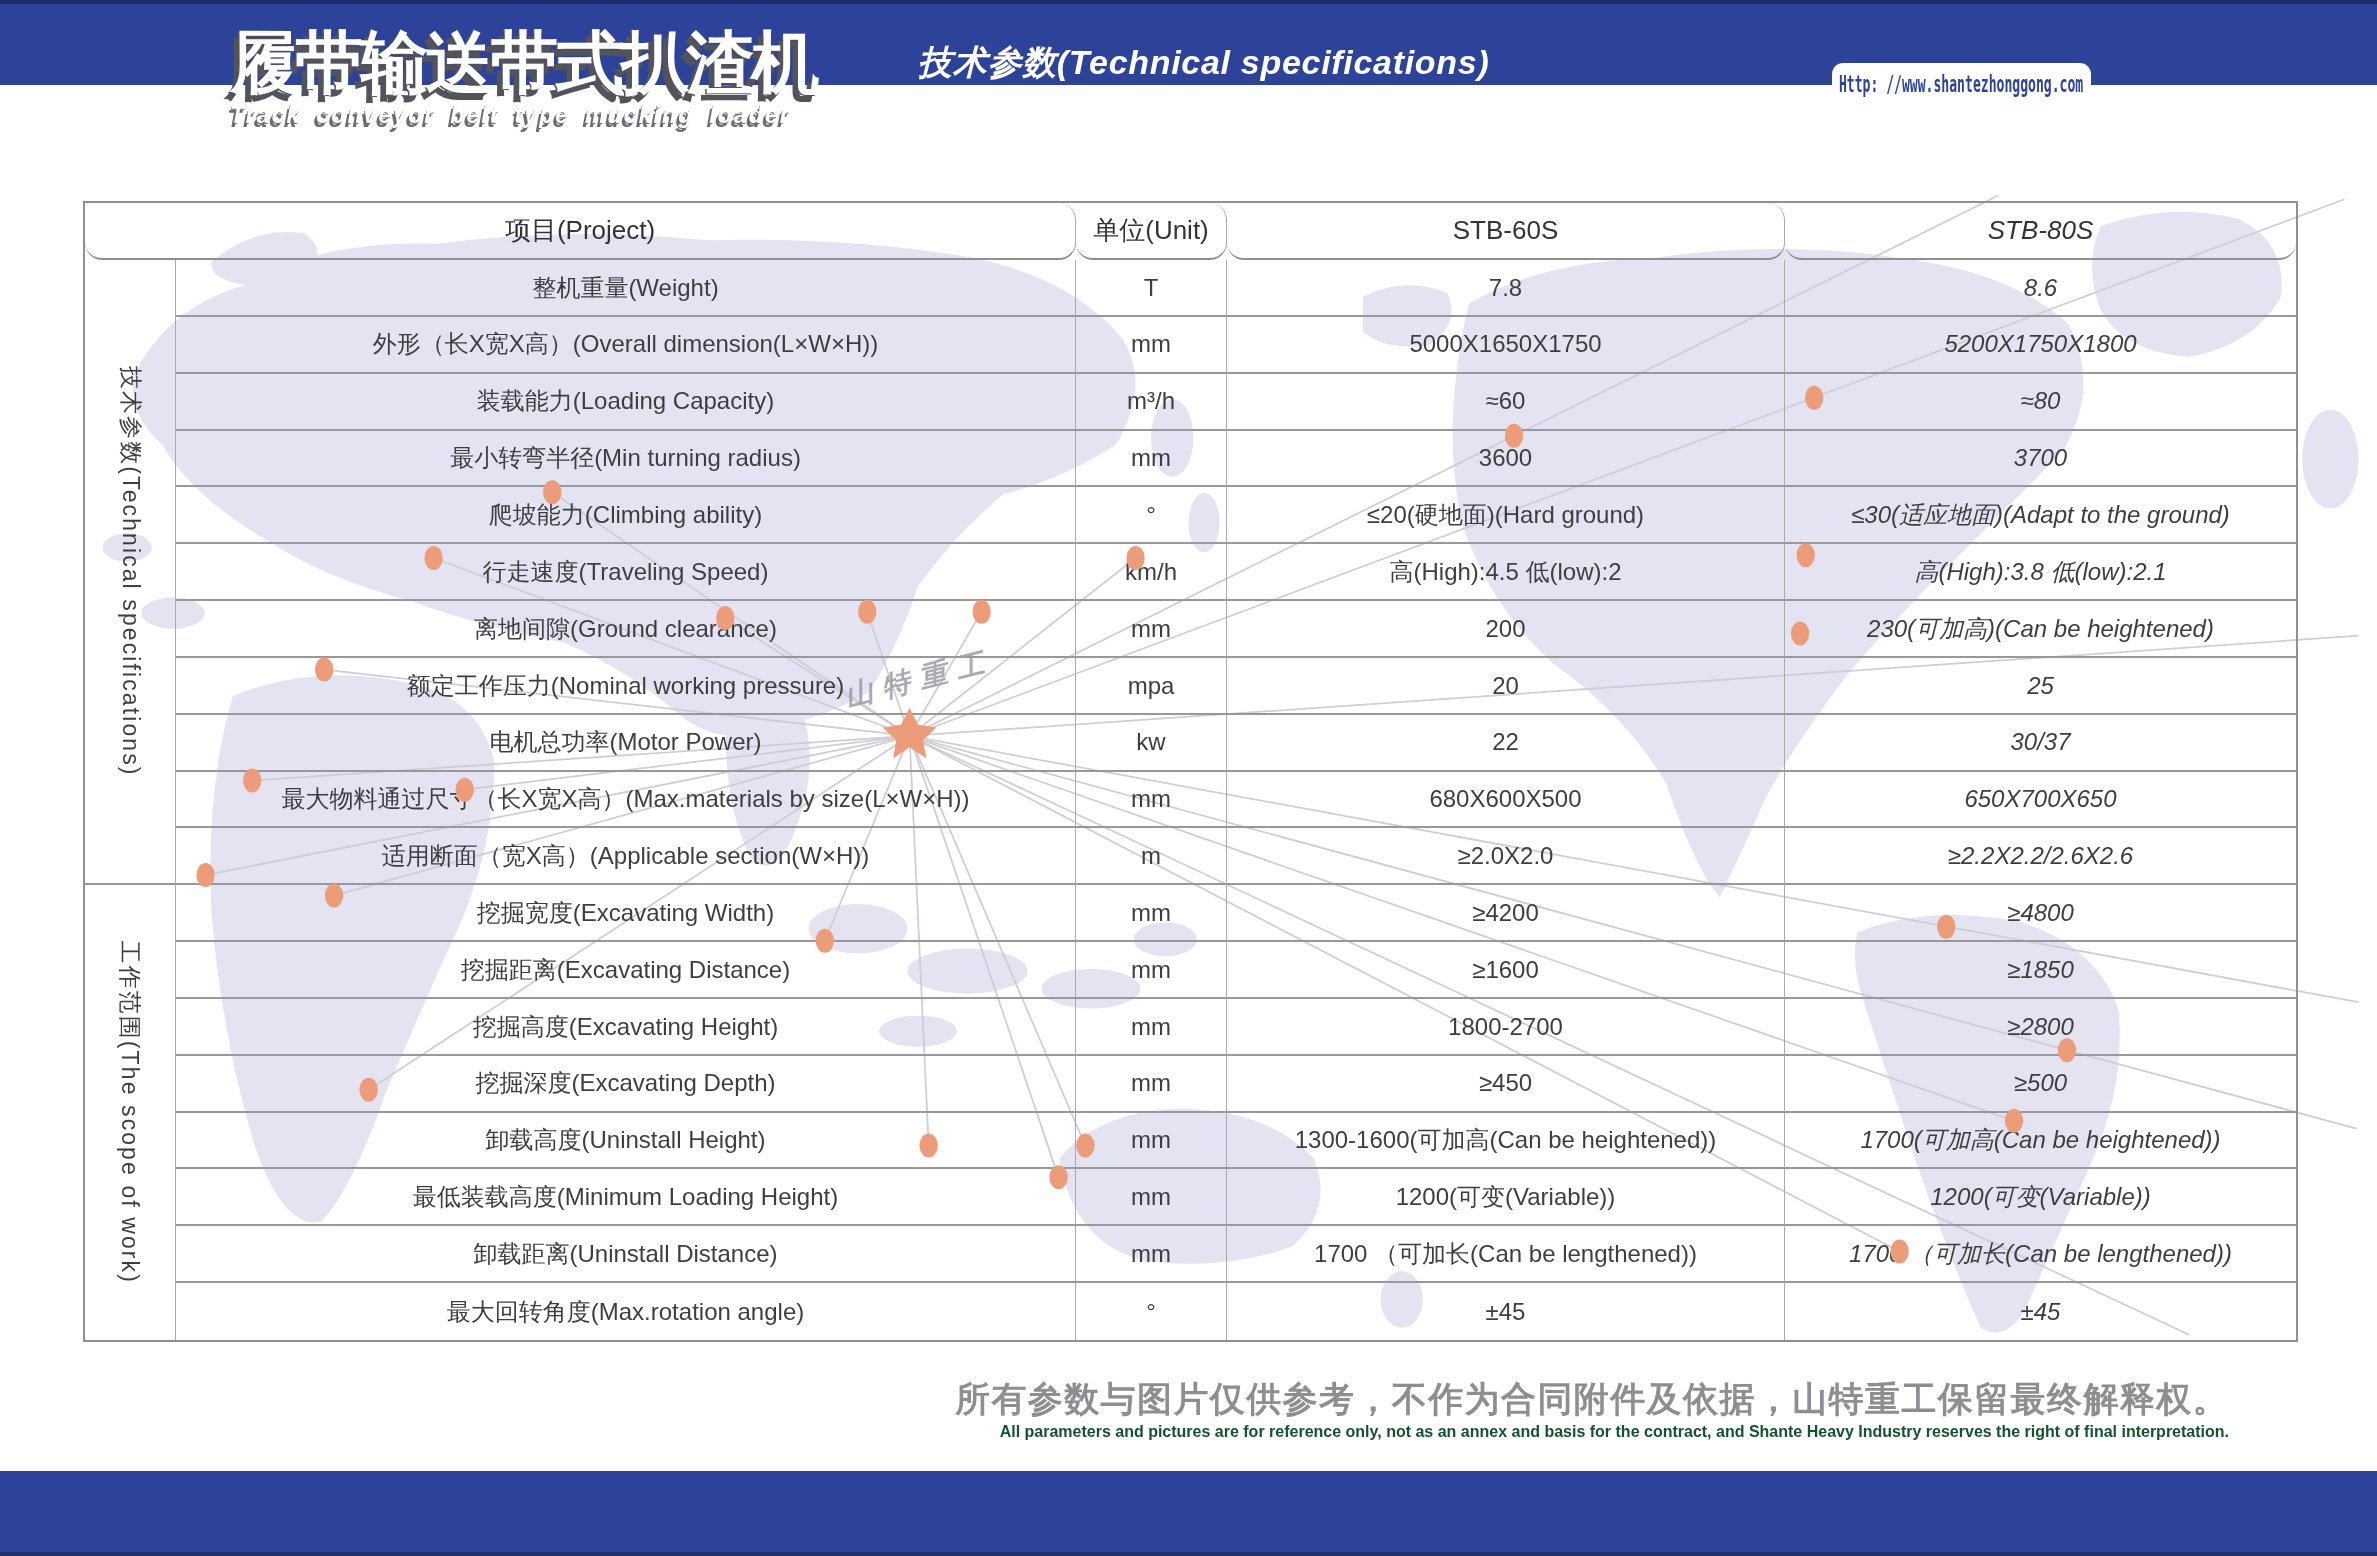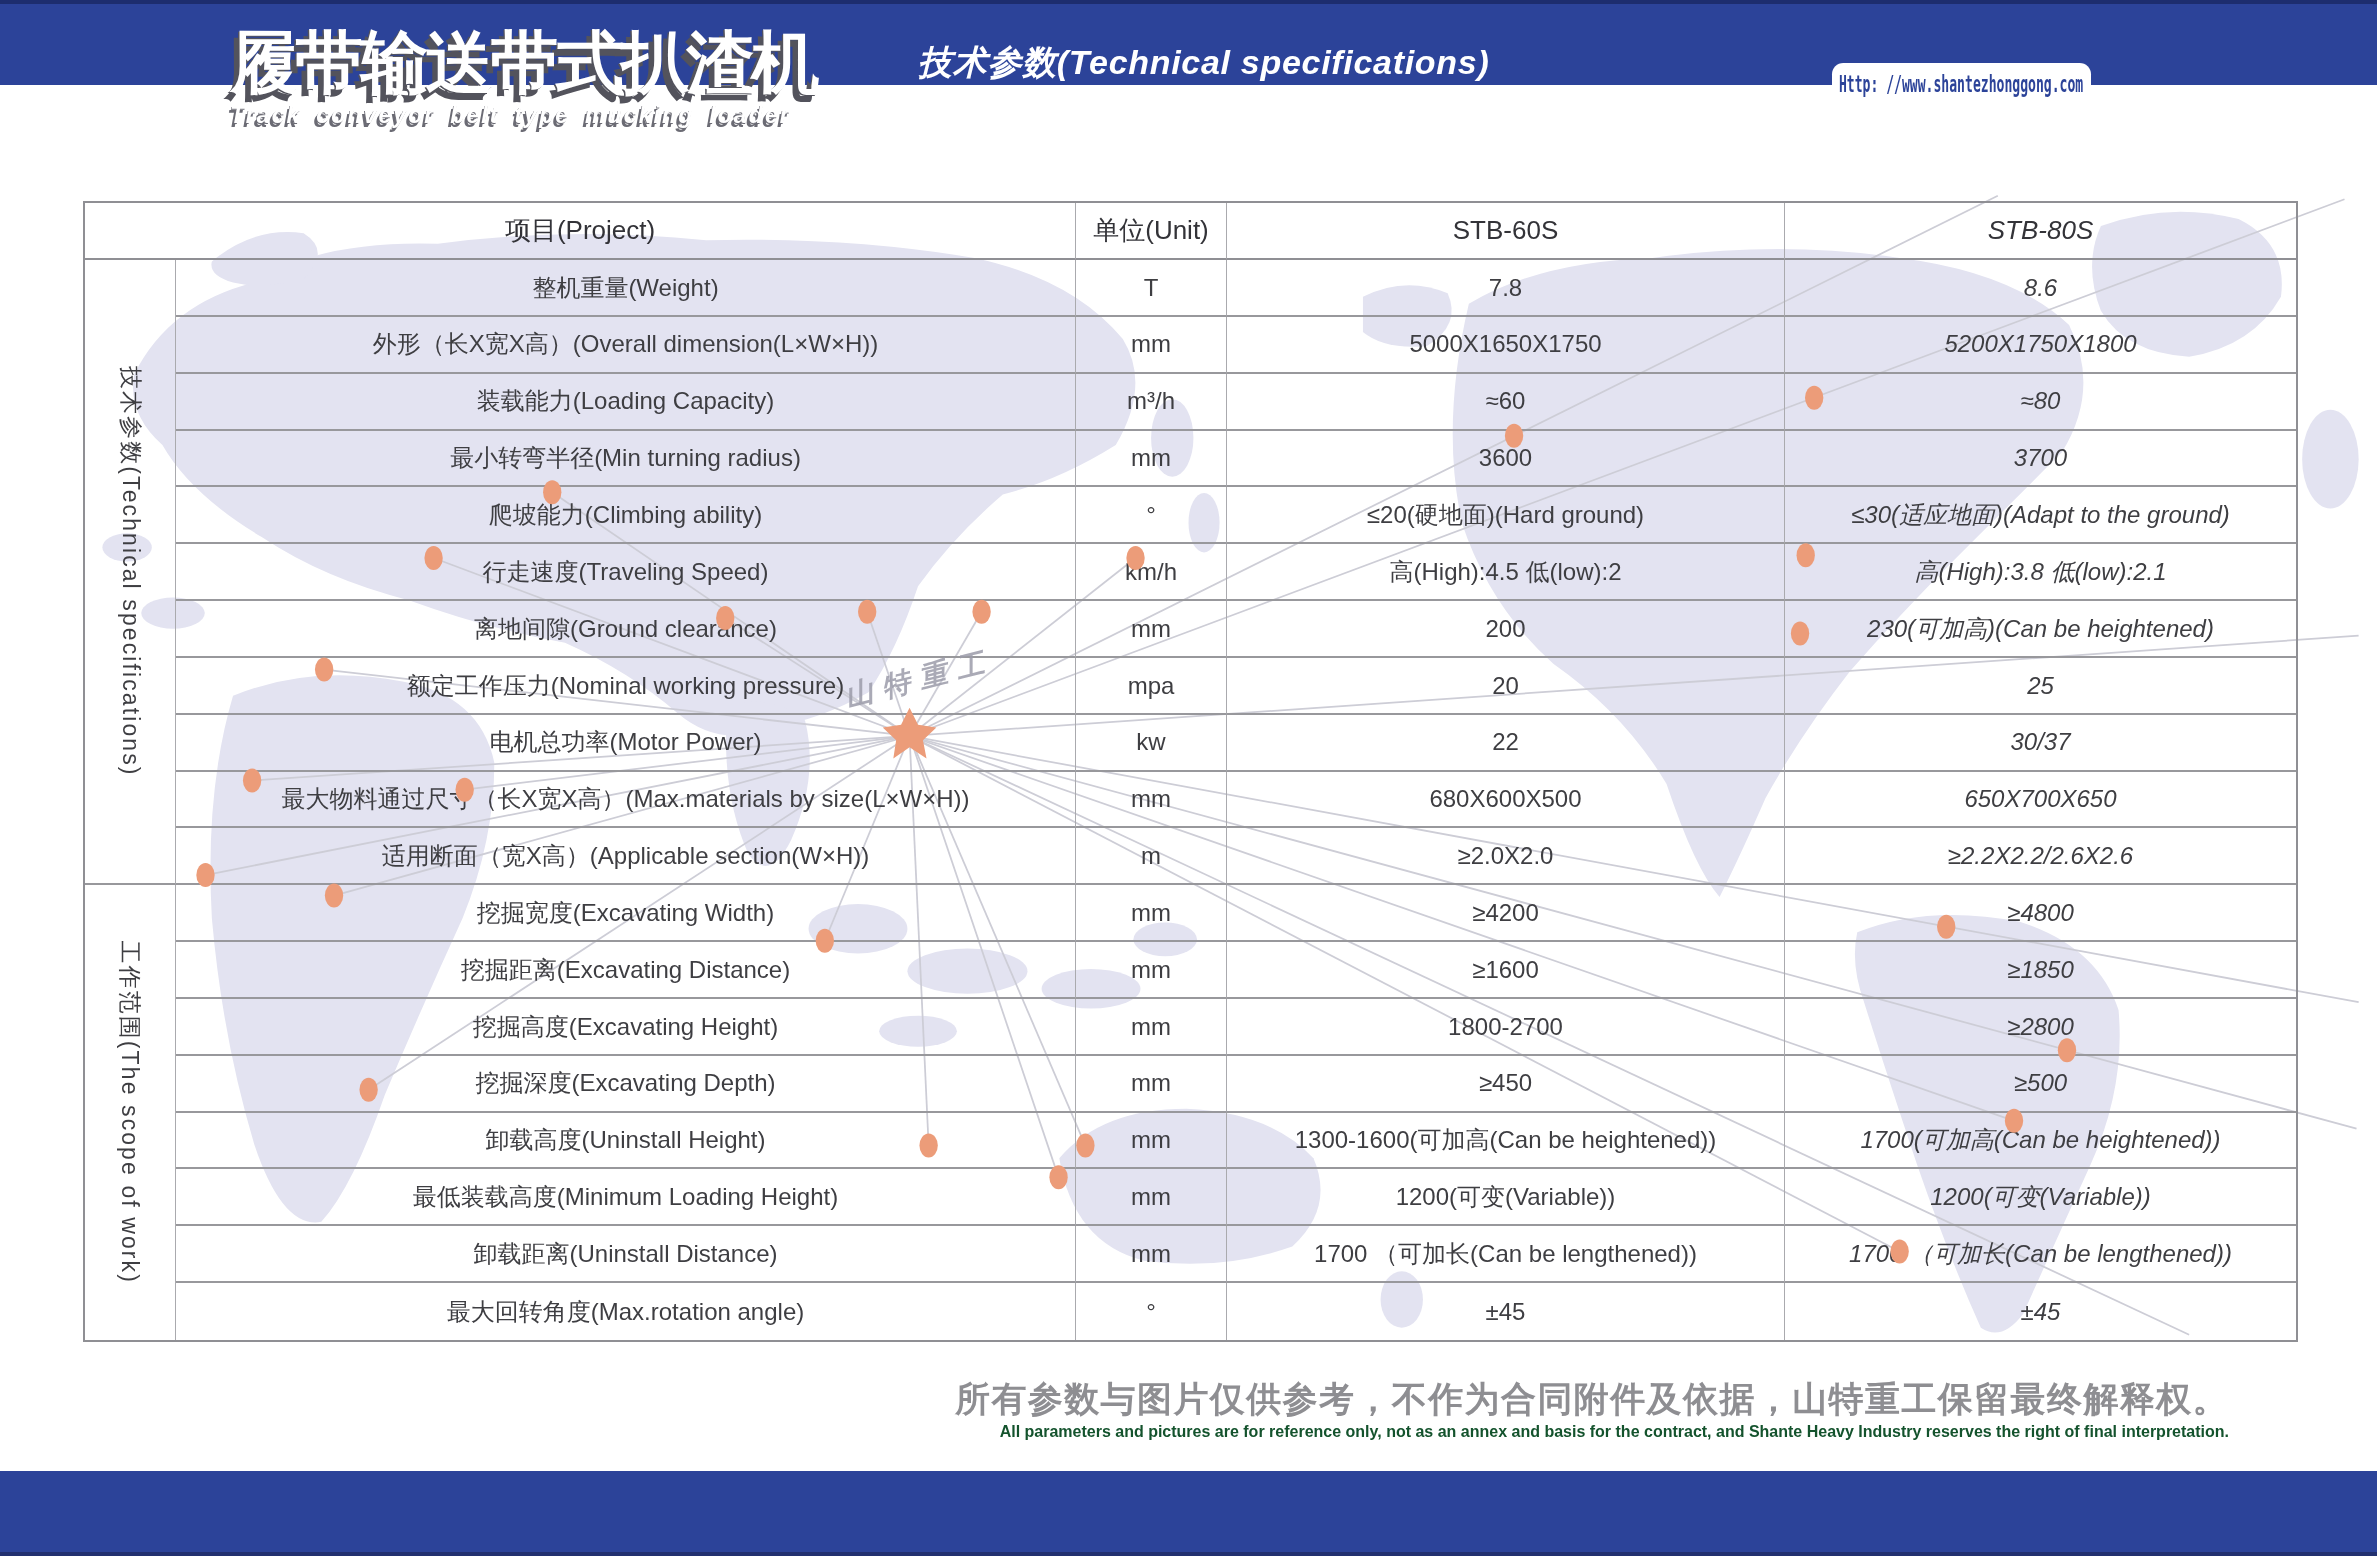--- a/index.html
+++ b/index.html
@@ -56,21 +56,21 @@
     background:transparent;
   }
   .c {
     border-right:1.4px solid #aaaaae;
     border-bottom:2.1px solid #98989c;
     display:flex; align-items:center; justify-content:center;
     text-align:center; font-size:24px; color:#3e3e42; line-height:1.15;
     padding:0 7px; overflow:visible; white-space:nowrap;
   }
   .c.last { border-right:none;font-style:italic; }
-  .hdr { font-size:26px; color:#333338; border-bottom:2.8px solid #8f8f94; }
+  .hdr { font-size:26px; color:#333338; border-bottom:2.8px solid #8f8f94;border-radius:17px; }
   .proj-hdr { grid-column:1 / 3; }
   .group-cell { grid-column:1; }
   .g1 { grid-row:2 / span 11; }
   .g2 { grid-row:13 / span 8; border-bottom:none; }
   .vlabel { transform:rotate(90deg); white-space:nowrap; font-size:23px; letter-spacing:2.1px; color:#3e3e42; }
   .bottom-row { border-bottom:none; }
 
   
   .footer { position:absolute; top:1376px; right:148px; text-align:right; z-index:4; }
   .footer .cn { font-size:35px; font-weight:bold; color:#8e8e92; letter-spacing:1.4px; white-space:nowrap; }

